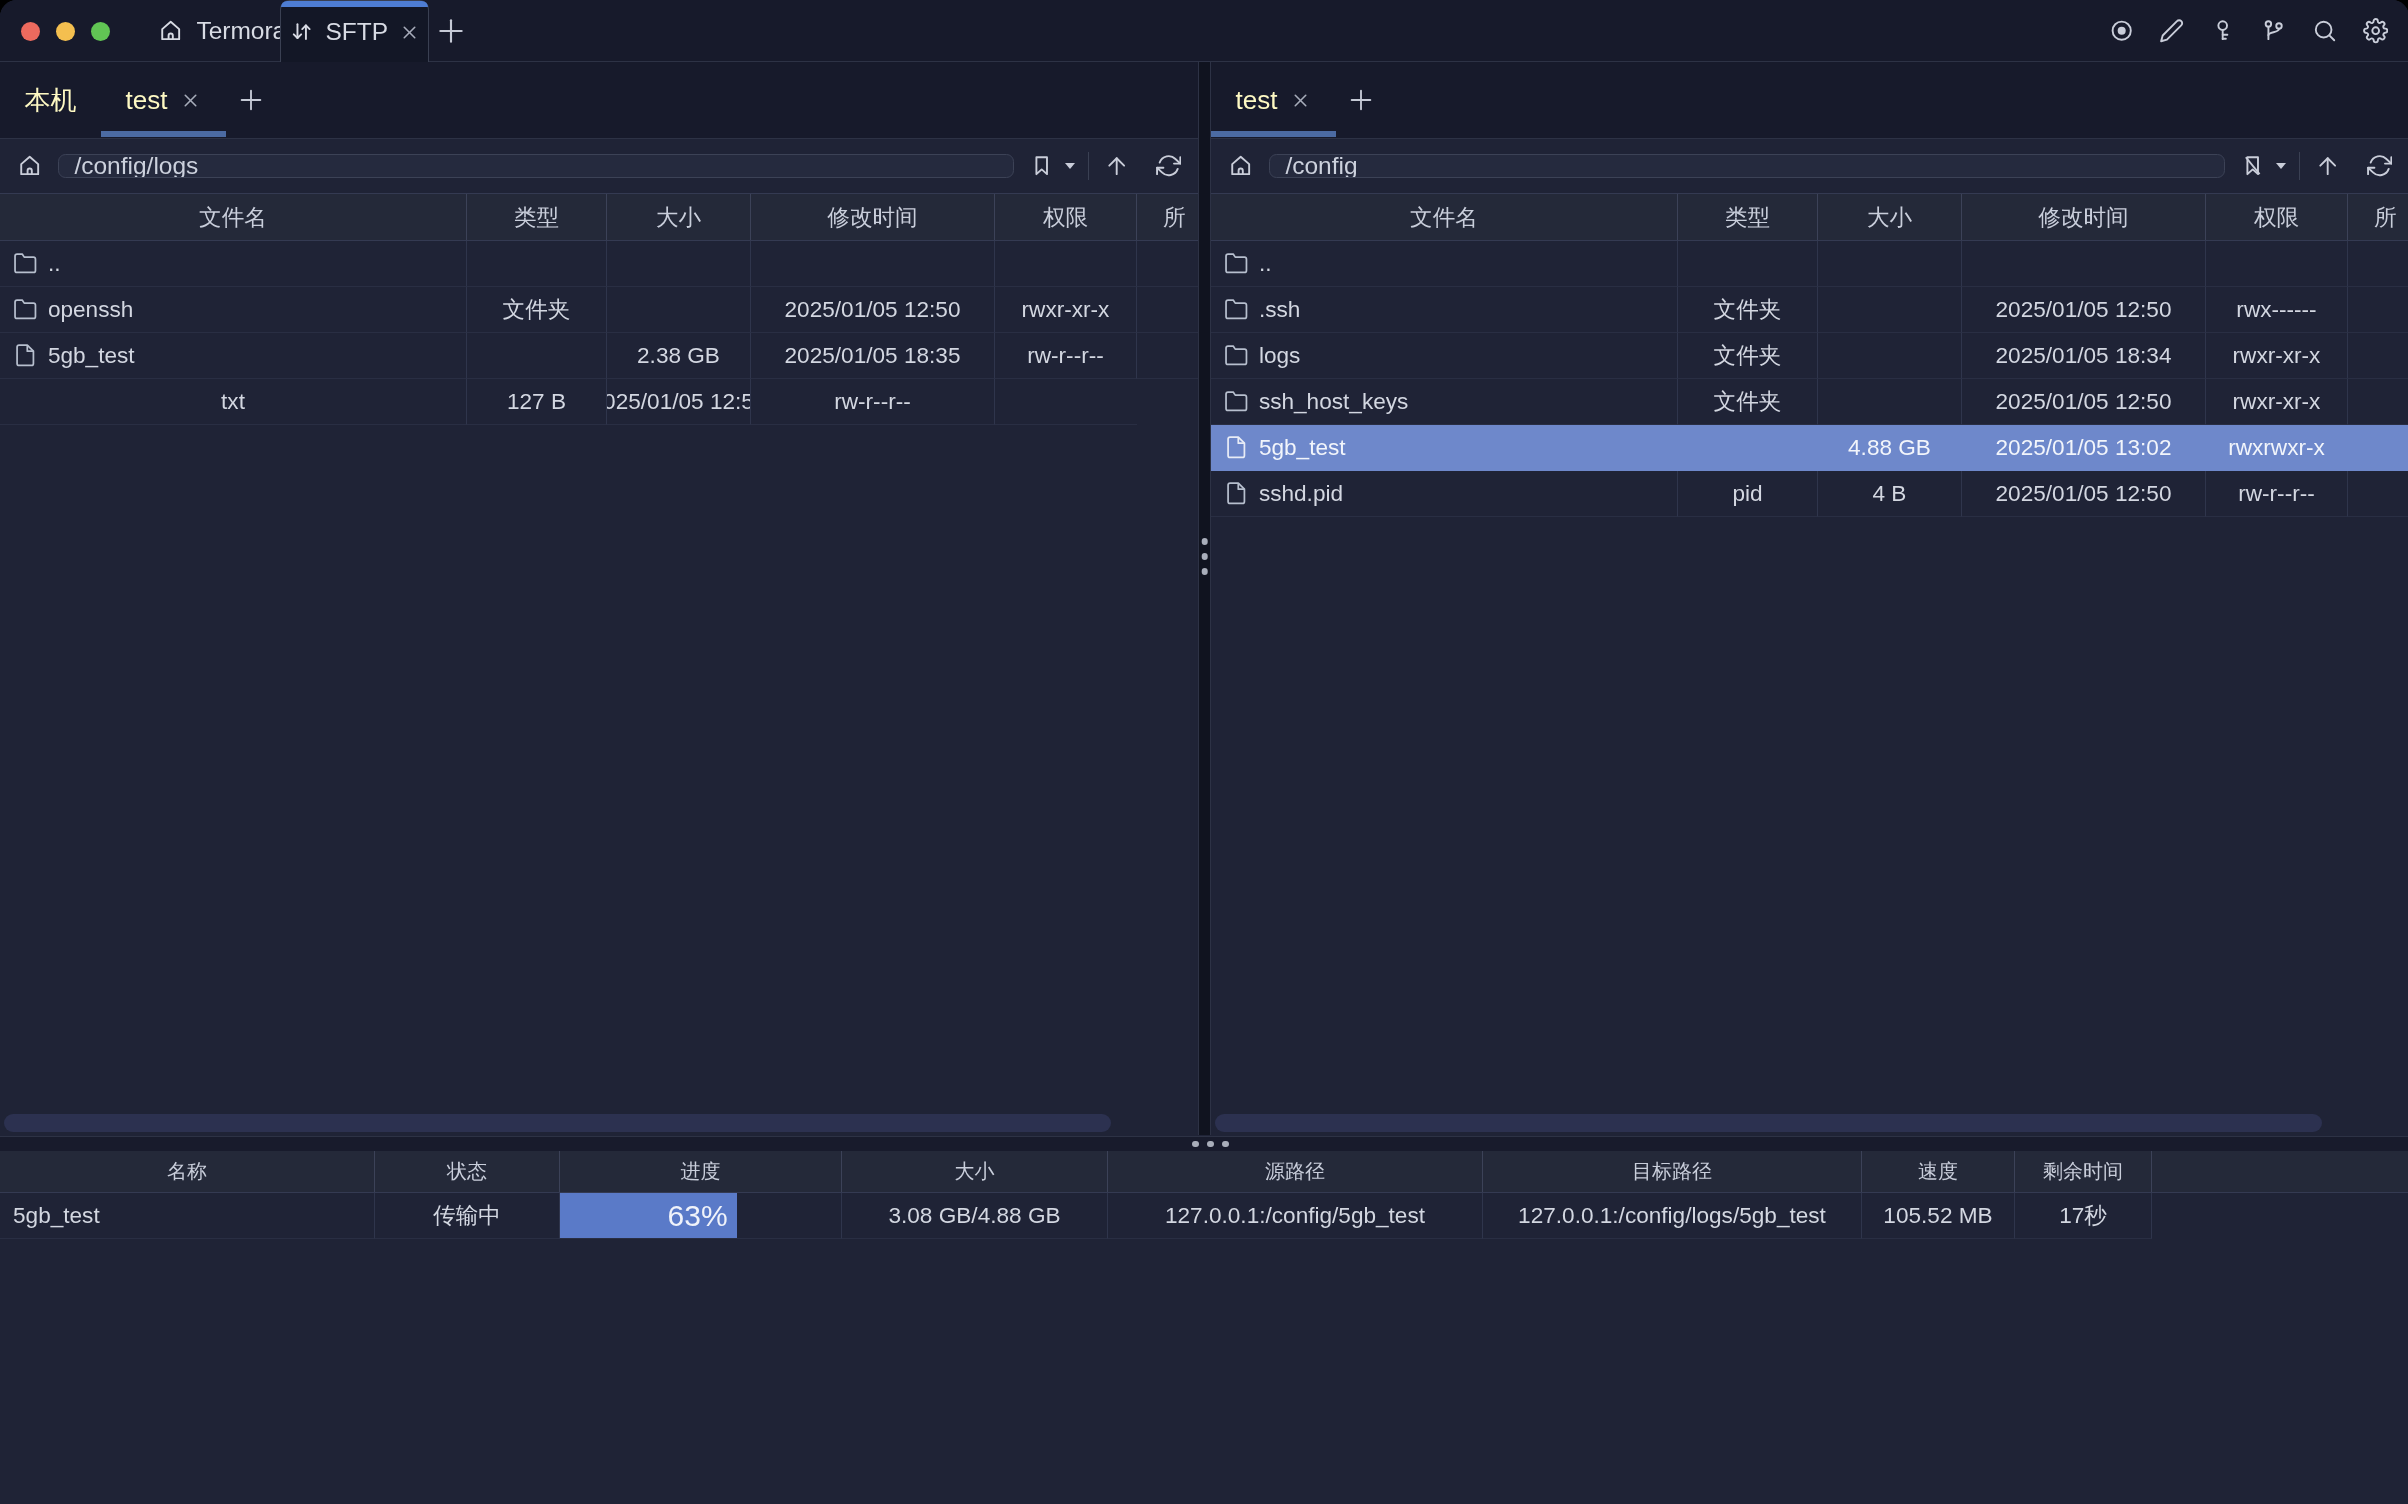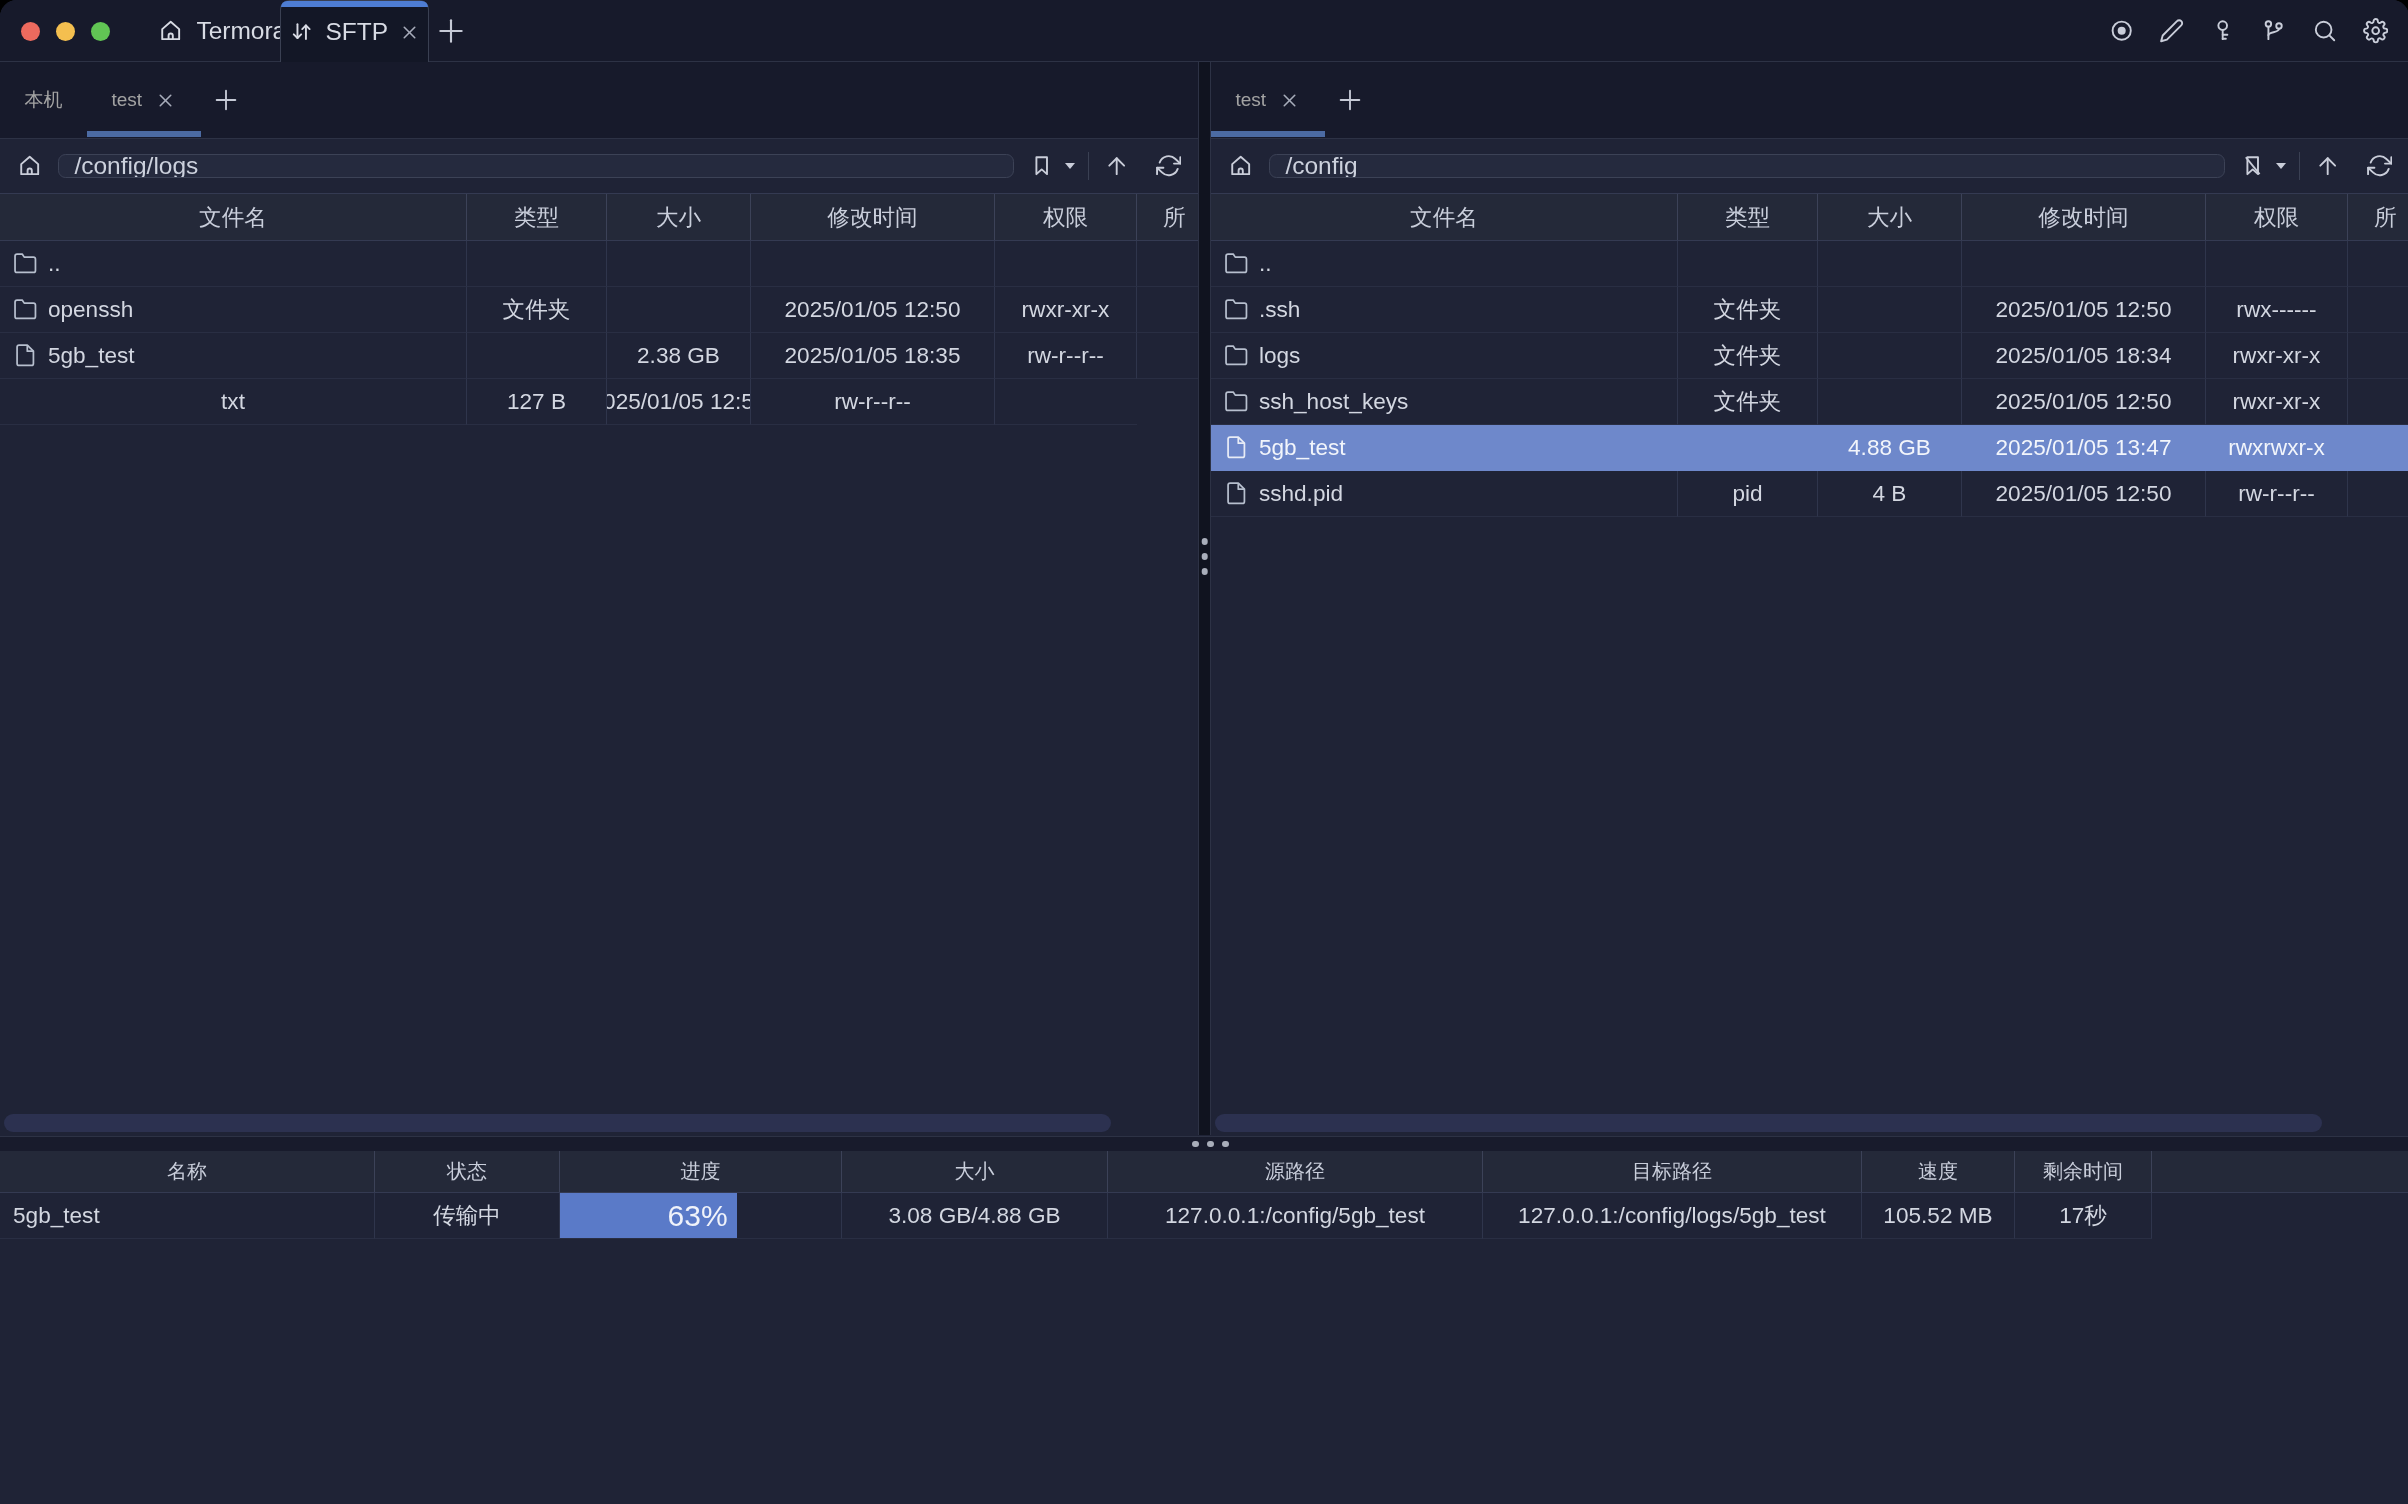--- a/index.html
+++ b/index.html
@@ -32,21 +32,21 @@
   #pane-right{left:1211px;}
   .v-split{position:absolute;left:1198px;top:62px;width:13px;height:1073px;background:#10131f;
            border-left:0.9px solid #2d3245;border-right:0.9px solid #2d3245;}
   .v-split .dots{position:absolute;left:50%;top:476px;transform:translateX(-50%);
                  display:flex;flex-direction:column;gap:8.5px;}
   .dot{width:6.6px;height:6.6px;border-radius:50%;background:#a9aeba;}
 
   .tabrow{position:relative;height:77px;background:#171a2b;border-bottom:0.9px solid #2d3245;
           display:flex;align-items:stretch;}
   .pane-tab{position:relative;display:flex;align-items:center;gap:13px;padding:0 24.5px;
-            font-size:19px;color:#a3a3a3;}
+            font-size:26px;color:#fef9c3;}
   .pane-tab.active::after{content:"";position:absolute;left:0;right:0;bottom:0.9px;height:6.6px;background:#4c6ba3;}
   .tab-add{width:28px;height:28px;align-self:center;margin-left:11.3px;color:#c6cad6;}
 
   .pathbar{height:54px;display:flex;align-items:center;padding:0 17px;}
   .home{width:25.4px;height:25.4px;color:#c9cdd9;flex:none;}
   .pathinput{flex:1;height:24px;margin-left:16px;background:#252a3e;border:0.9px solid #3c4256;
              border-radius:7.5px;color:#ccd1dd;font-size:24.5px;padding:0 15px;outline:none;
              font-family:"Liberation Sans","DejaVu Sans",sans-serif;}
   .pb-icons{display:flex;align-items:center;flex:none;margin-left:15px;}
   .pb-icons .icn{color:#c9cdd9;}
@@ -450,21 +450,21 @@
           <span class="icn fico">
             <svg viewBox="0 0 24 24" fill="none" stroke="currentColor" stroke-width="1.7" stroke-linejoin="round">
               <path d="M14 2H6a2 2 0 0 0-2 2v16a2 2 0 0 0 2 2h12a2 2 0 0 0 2-2V8z"></path>
               <polyline points="14 2 14 8 20 8"></polyline>
             </svg>
           </span>
           <span>5gb_test</span>
         </div>
       <div class="td"></div>
       <div class="td">4.88 GB</div>
-      <div class="td">2025/01/05 13:47</div>
+      <div class="td">2025/01/05 13:02</div>
       <div class="td">rwxrwxr-x</div>
       <div class="td owner"></div>
     </div>
     <div class="fgrid ft-row">
       <div class="td name">
           <span class="icn fico">
             <svg viewBox="0 0 24 24" fill="none" stroke="currentColor" stroke-width="1.7" stroke-linejoin="round">
               <path d="M14 2H6a2 2 0 0 0-2 2v16a2 2 0 0 0 2 2h12a2 2 0 0 0 2-2V8z"></path>
               <polyline points="14 2 14 8 20 8"></polyline>
             </svg>

